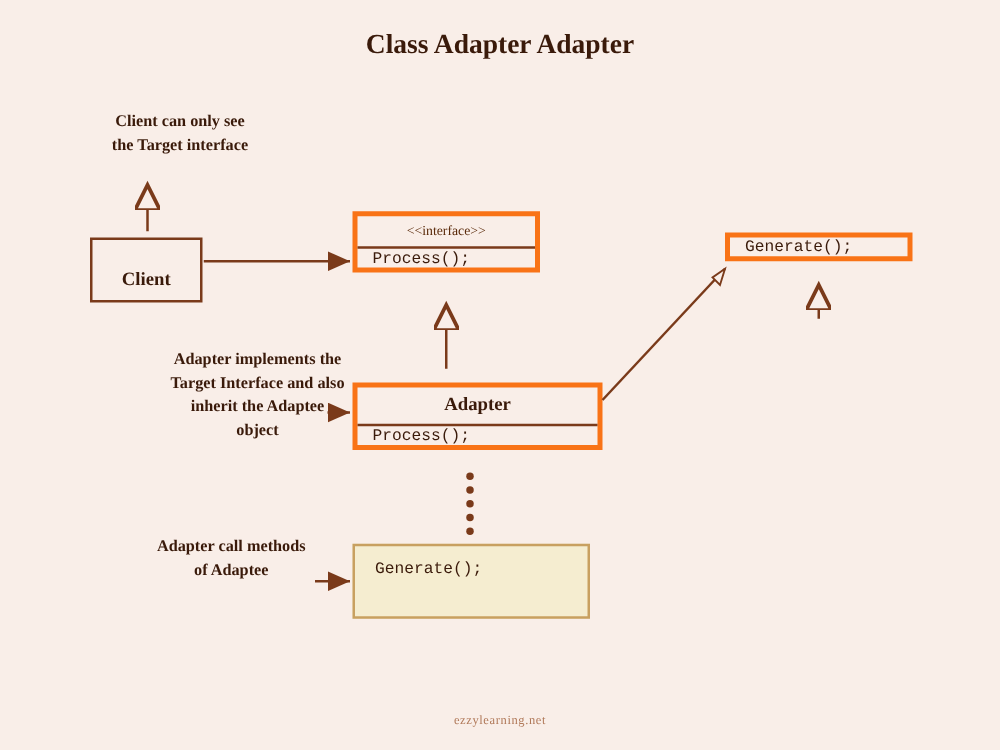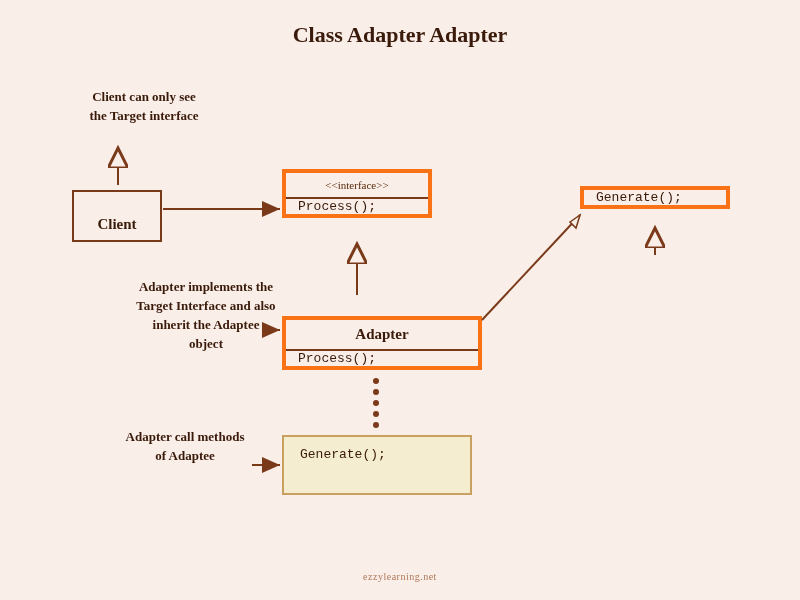--- a/index.html
+++ b/index.html
@@ -143,21 +143,21 @@
   </div>
 </div>
 
 <div class="annotation" style="left: 136px; top: 278px; width: 140px;">Adapter
 implements
 the Target
 Interface and
 also inherit the
 Adaptee object</div>
 
-<div class="uml-box" style="left: 282px; top: 295px; width: 200px;">
+<div class="uml-box" style="left: 282px; top: 285px; width: 200px;">
   <div class="header">
     <div class="classname">Adapter</div>
   </div>
   <div class="body">
     <span>Process();</span>
   </div>
 </div>
 
 <div class="uml-box" style="left: 580px; top: 165px; width: 150px;">
   <div class="body">

